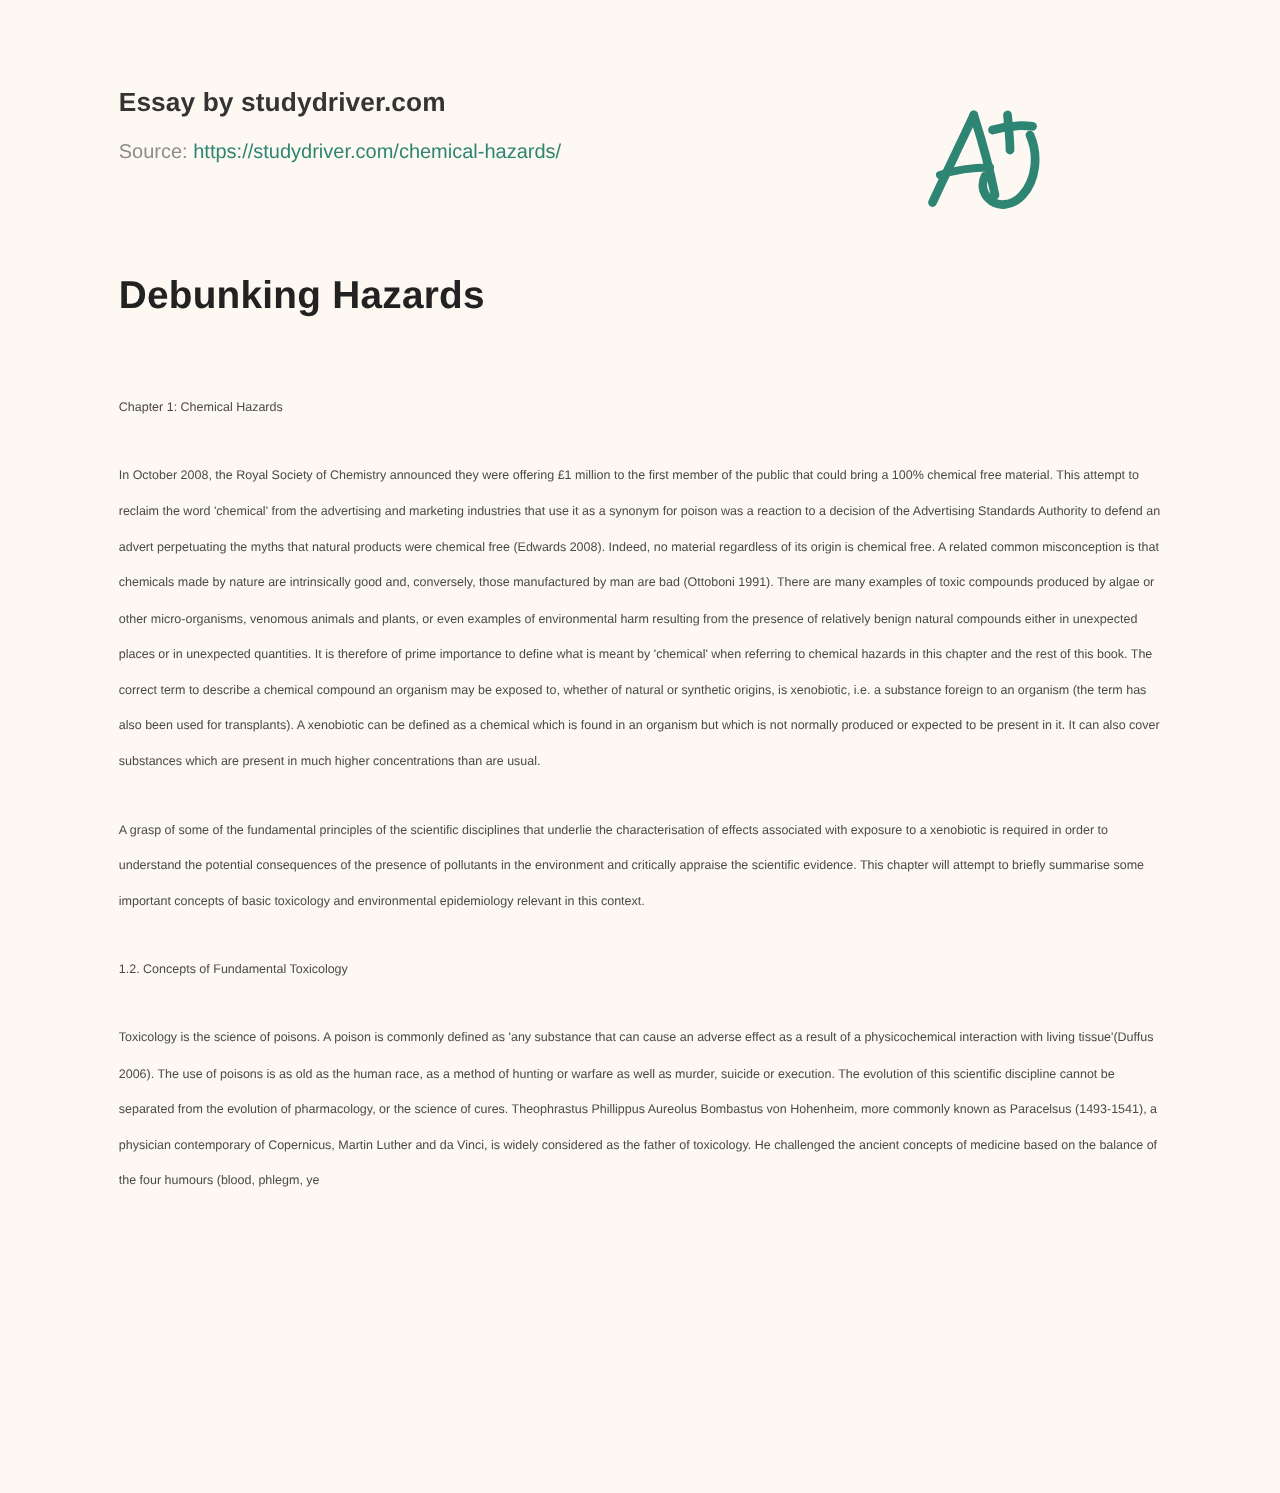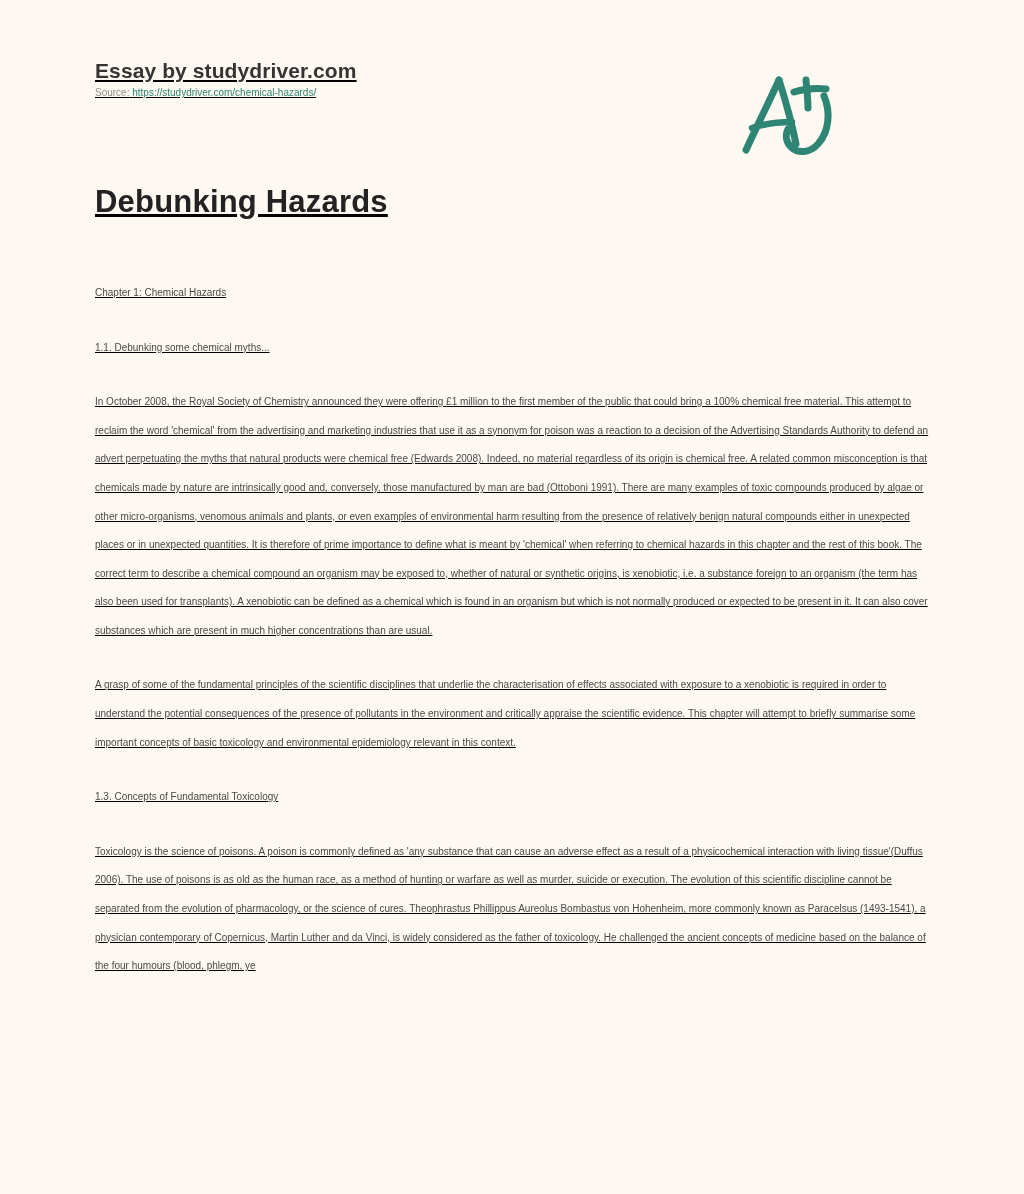--- a/index.html
+++ b/index.html
@@ -12,37 +12,36 @@
     background: #fdf8f1;
     font-family: "Liberation Sans", sans-serif;
     overflow: hidden;
     position: relative;
   }
   .page {
     position: relative;
     width: 1024px;
     height: 904px;
     box-sizing: border-box;
-    padding: 0 95px;
-    text-decoration: underline;
+    padding: 12px 95px;
   }
   .header-row {
     position: relative;
     padding-top: 58px;
   }
   .essay-by {
     font-size: 21px;
     font-weight: bold;
     color: #343434;
     letter-spacing: 0.1px;
     line-height: 1.2;
   }
   .source-line {
-    margin-top: 3px;
-    font-size: 10px;
+    margin-top: 17px;
+    font-size: 16px;
     color: #8d8d8d;
     line-height: 1.3;
   }
   .source-label {
     color: #8d8d8d;
   }
   .source-url {
     color: #2e8573;
     text-decoration: none;
   }
@@ -105,20 +104,19 @@
           <path d="M90 30 C97 46 95 66 84 78 C76 87 64 88 57 81 C52 76 51 69 54 63" stroke-width="7"></path>
         </g>
       </svg>
     </div>
   </div>
 
   <h1 class="doc-title">Debunking Hazards</h1>
 
   <div class="body-content">
     <p class="subhead">Chapter 1: Chemical Hazards</p>
-    <p class="subhead">1.1. Debunking some chemical myths...</p>
     <p>In October 2008, the Royal Society of Chemistry announced they were offering £1 million to the first member of the public that could bring a 100% chemical free material. This attempt to reclaim the word 'chemical' from the advertising and marketing industries that use it as a synonym for poison was a reaction to a decision of the Advertising Standards Authority to defend an advert perpetuating the myths that natural products were chemical free (Edwards 2008). Indeed, no material regardless of its origin is chemical free. A related common misconception is that chemicals made by nature are intrinsically good and, conversely, those manufactured by man are bad (Ottoboni 1991). There are many examples of toxic compounds produced by algae or other micro-organisms, venomous animals and plants, or even examples of environmental harm resulting from the presence of relatively benign natural compounds either in unexpected places or in unexpected quantities. It is therefore of prime importance to define what is meant by 'chemical' when referring to chemical hazards in this chapter and the rest of this book. The correct term to describe a chemical compound an organism may be exposed to, whether of natural or synthetic origins, is xenobiotic, i.e. a substance foreign to an organism (the term has also been used for transplants). A xenobiotic can be defined as a chemical which is found in an organism but which is not normally produced or expected to be present in it. It can also cover substances which are present in much higher concentrations than are usual.</p>
     <p>A grasp of some of the fundamental principles of the scientific disciplines that underlie the characterisation of effects associated with exposure to a xenobiotic is required in order to understand the potential consequences of the presence of pollutants in the environment and critically appraise the scientific evidence. This chapter will attempt to briefly summarise some important concepts of basic toxicology and environmental epidemiology relevant in this context.</p>
-    <p class="subhead">1.3. Concepts of Fundamental Toxicology</p>
+    <p class="subhead">1.2. Concepts of Fundamental Toxicology</p>
     <p>Toxicology is the science of poisons. A poison is commonly defined as 'any substance that can cause an adverse effect as a result of a physicochemical interaction with living tissue'(Duffus 2006). The use of poisons is as old as the human race, as a method of hunting or warfare as well as murder, suicide or execution. The evolution of this scientific discipline cannot be separated from the evolution of pharmacology, or the science of cures. Theophrastus Phillippus Aureolus Bombastus von Hohenheim, more commonly known as Paracelsus (1493-1541), a physician contemporary of Copernicus, Martin Luther and da Vinci, is widely considered as the father of toxicology. He challenged the ancient concepts of medicine based on the balance of the four humours (blood, phlegm, ye</p>
   </div>
 
 </div>
 
 </body></html>

